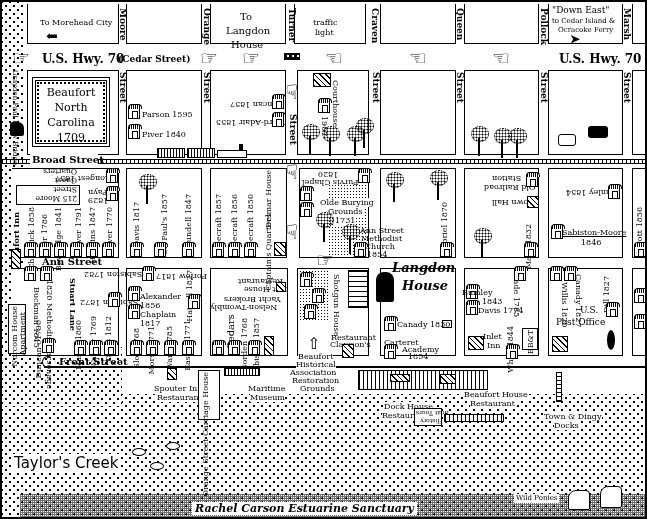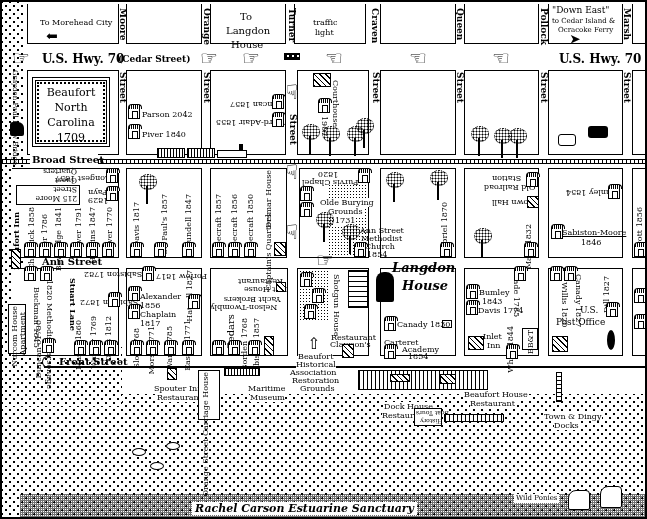--- a/index.html
+++ b/index.html
@@ -139,21 +139,21 @@
   <div class="abs" style="left:30px;top:75px;width:78px;height:70px;border:4px double #000;outline:2px dotted #000;outline-offset:-7px;text-align:center;font-size:11px;line-height:15px;padding-top:4px;font-family:'DejaVu Serif',serif;">
     <div>Beaufort</div>
     <div>North</div>
     <div>Carolina</div>
     <div>1709</div>
   </div>
   <div class="vlbl" style="left:8px;top:68px;font-size:7px;transform:none;">Grayden Paul Draw Bridge</div>
   <div class="abs" style="left:8px;top:120px;width:14px;height:14px;background:#000;border-radius:3px 6px 2px 2px;"></div>
 
   <div class="house" style="left:126px;top:106px;"></div>
-  <div class="lbl" style="left:140px;top:108px;">Parson 2042</div>
+  <div class="lbl" style="left:140px;top:108px;">Parson 1595</div>
   <div class="house" style="left:126px;top:126px;"></div>
   <div class="lbl" style="left:140px;top:128px;">Piver 1840</div>
   <div class="lbl up" style="left:228px;top:98px;">Duncan 1857</div>
   <div class="house" style="left:270px;top:96px;"></div>
   <div class="lbl up" style="left:214px;top:116px;">Ward-Adair 1855</div>
   <div class="house" style="left:270px;top:114px;"></div>
 
   <div class="hatch" style="left:311px;top:71px;width:18px;height:14px;"></div>
   <div class="vlbl" style="left:329px;top:78px;transform:none;">Courthouse</div>
   <div class="house" style="left:316px;top:100px;"></div>
@@ -321,21 +321,21 @@
   <div class="lblb" style="left:400px;top:276px;font-size:13px;font-style:italic;">House</div>
   <div class="house" style="left:382px;top:318px;"></div>
   <div class="lbl" style="left:395px;top:318px;">Canady 1830</div>
   <div class="abs" style="left:440px;top:318px;width:10px;height:8px;border:1px solid #000;"></div>
   <div class="lbl" style="left:382px;top:336px;">Carteret</div>
   <div class="lbl" style="left:400px;top:343px;">Academy</div>
   <div class="lbl" style="left:406px;top:350px;">1854</div>
   <div class="house" style="left:382px;top:346px;"></div>
 
   <div class="house" style="left:464px;top:286px;"></div>
-  <div class="lbl" style="left:477px;top:286px;">Bumley</div>
+  <div class="lbl" style="left:460px;top:286px;">Bumley</div>
   <div class="lbl" style="left:480px;top:295px;">1843</div>
   <div class="house" style="left:464px;top:302px;"></div>
   <div class="lbl" style="left:476px;top:304px;">Davis 1774</div>
   <div class="vlbl" style="left:510px;top:270px;transform:none;">Wade 1785</div>
   <div class="house" style="left:512px;top:268px;"></div>
   <div class="hatch" style="left:466px;top:334px;width:16px;height:14px;"></div>
   <div class="lbl" style="left:481px;top:330px;">Inlet</div>
   <div class="lbl" style="left:485px;top:339px;">Inn</div>
   <div class="vlbl" style="left:504px;top:324px;">White 1844</div>
   <div class="house" style="left:504px;top:346px;"></div>
@@ -382,17 +382,18 @@
   <div class="lbl up" style="left:418px;top:415px;font-size:6px;">History</div>
   <div class="abs" style="left:442px;top:412px;width:60px;height:8px;border:1px solid #000;background:repeating-linear-gradient(90deg,#000 0 1px,#fff 1px 4px);"></div>
   <div class="abs" style="left:554px;top:370px;width:6px;height:30px;border:1px solid #000;background:repeating-linear-gradient(0deg,#000 0 1px,#fff 1px 4px);"></div>
   <div class="lbl" style="left:542px;top:410px;background:#fff;">Town &amp; Dingy</div>
   <div class="lbl" style="left:552px;top:419px;background:#fff;">Docks</div>
 
   <div class="abs" style="left:130px;top:446px;width:14px;height:8px;border:1px solid #000;border-radius:50%;background:#fff;"></div>
   <div class="abs" style="left:164px;top:440px;width:14px;height:8px;border:1px solid #000;border-radius:50%;background:#fff;"></div>
   <div class="abs" style="left:148px;top:460px;width:14px;height:8px;border:1px solid #000;border-radius:50%;background:#fff;"></div>
 
+  <div class="abs" style="left:10px;top:452px;font-size:15px;font-family:'DejaVu Sans',sans-serif;background:#fff;padding:0 2px;">Taylor's Creek</div>
   <div class="abs" style="left:190px;top:500px;font-size:11px;font-weight:bold;font-style:italic;background:#fff;padding:0 3px;">Rachel Carson Estuarine Sanctuary</div>
   <div class="lbl" style="left:512px;top:492px;font-size:7px;background:#fff;padding:0 2px;">Wild Ponies</div>
   <div class="abs" style="left:566px;top:488px;width:22px;height:20px;border:1px solid #000;border-radius:8px 4px 2px 2px;background:#fff;"></div>
   <div class="abs" style="left:598px;top:484px;width:22px;height:22px;border:1px solid #000;border-radius:8px 4px 2px 2px;background:#fff;"></div>
 </div>
 
 </body></html>

